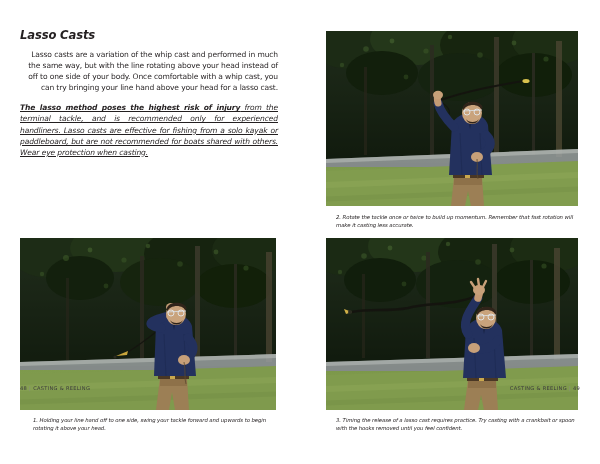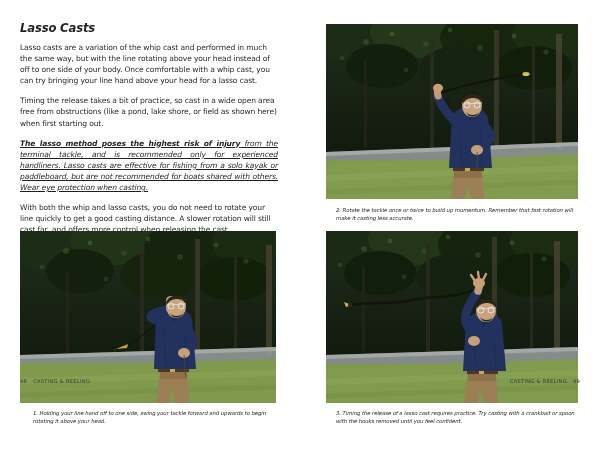--- a/index.html
+++ b/index.html
@@ -15,21 +15,21 @@
     color: #231f20;
   }
   .spread {
     position: relative;
     width: 600px;
     height: 464px;
     background: #ffffff;
   }
   .page {
     position: absolute;
-    top: 0;
+    top: 7px;
     width: 300px;
     height: 404px;
     background: #ffffff;
   }
   .page-left  { left: 0; }
   .page-right { left: 300px; }
 
   
   .text-col {
     position: absolute;
@@ -46,21 +46,21 @@
     letter-spacing: -0.15px;
     margin: 0 0 7px 0;
     color: #231f20;
   }
   p.body {
     font-family: "DejaVu Sans", sans-serif;
     font-size: 7.55px;
     line-height: 11.1px;
     letter-spacing: -0.12px;
     margin: 0 0 9px 0;
-    text-align: left;
+    text-align: right;
     color: #231f20;
   }
   p.note {
     font-family: "DejaVu Sans", sans-serif;
     font-style: italic;
     font-size: 7.55px;
     line-height: 11.1px;
     letter-spacing: -0.12px;
     margin: 0 0 9px 0;
     text-align: justify;
@@ -129,25 +129,23 @@
 
 <div class="spread">
 
   <div class="page page-left">
 
     <div class="text-col">
       <h2 class="section-title">Lasso Casts</h2>
 
       <p class="body">Lasso casts are a variation of the whip cast and performed in much the same way, but with the line rotating above your head instead of off to one side of your body. Once comfortable with a whip cast, you can try bringing your line hand above your head for a lasso cast.</p>
 
-      <p class="body">Timing the release takes a bit of practice, so cast in a wide open area free from obstructions (like a pond, lake shore, or field as shown here) when first starting out.</p>
 
       <p class="note"><span class="lead">The lasso method poses the highest risk of injury</span><span> from the terminal tackle, and is recommended only for experienced handliners. Lasso casts are effective for fishing from a solo kayak or paddleboard, but are not recommended for boats shared with others. Wear eye protection when casting.</span></p>
 
-      <p class="body">With both the whip and lasso casts, you do not need to rotate your line quickly to get a good casting distance. A slower rotation will still cast far, and offers more control when releasing the cast.</p>
     </div>
 
     <div class="figure" id="fig-bottom-left">
       <div class="photo">
         <svg viewBox="0 0 256 172" preserveAspectRatio="none" role="img">
           <defs>
             <linearGradient id="g1sky" x1="0" y1="0" x2="0" y2="1">
               <stop offset="0" stop-color="#3c4d33"></stop>
               <stop offset="1" stop-color="#16200f"></stop>
             </linearGradient>

